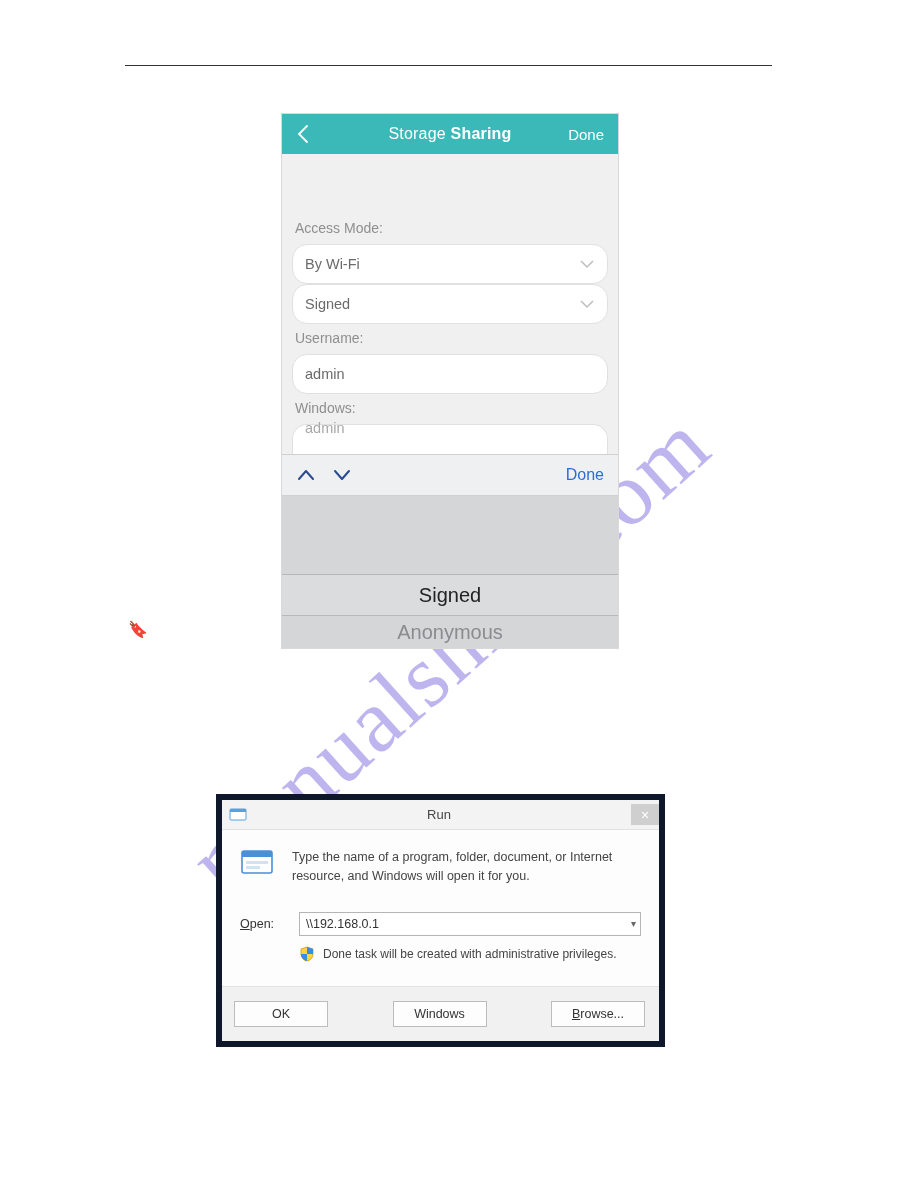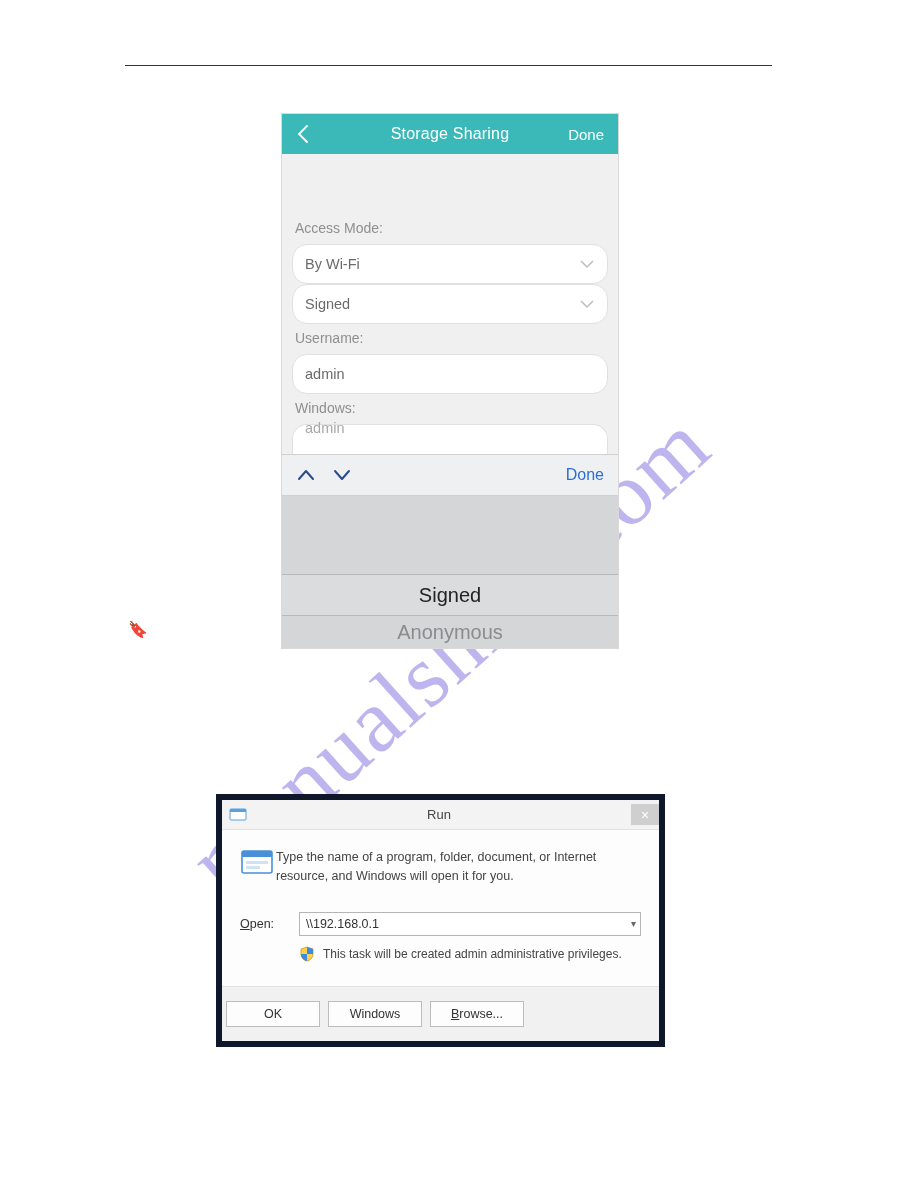--- a/index.html
+++ b/index.html
@@ -41,21 +41,21 @@
     color: #fff;
     height: 40px;
     display: flex;
     align-items: center;
     justify-content: space-between;
     padding: 0 14px;
   }
   .phone-header .back-slot { width: 38px; }
   .phone-header .back svg { display: block; }
   .phone-header .title { font-size: 16px; font-weight: 400; flex: 1; text-align: center; letter-spacing: .2px; }
-  .phone-header .title b { font-weight: 400; }
+  .phone-header .title b { font-weight: 700; }
   .phone-header .done { font-size: 15px; width: 38px; text-align: right; }
   .phone-body { background: #f0f0f0; padding: 12px 10px 0; margin-top: 48px; }
   .field-label { color: #8f8f8f; font-size: 14px; margin: 6px 0 8px 3px; }
   .select-box, .text-box {
     background: #fff;
     border: 1px solid #e0e0e0;
     border-radius: 15px;
     height: 40px;
     display: flex;
     align-items: center;
@@ -133,43 +133,43 @@
   .run-title .app-icon { margin-left: 7px; width: 18px; height: 14px; display:flex; align-items:center; }
   .run-title .app-icon svg { display:block; }
   .run-title .title-text { flex: 1; text-align: center; font-size: 13px; color: #444; }
   .run-title .close-btn {
     width: 28px; height: 21px;
     background: #cfcfcf;
     display: flex; align-items: center; justify-content: center;
     font-size: 14px; color: #fff; margin-right: 0;
   }
   .run-body { padding: 18px 18px 0 18px; }
-  .run-row1 { display: flex; }
+  .run-row1 { display: flex; gap: 16px; }
   .run-row1 .big-icon { width: 36px; height: 36px; flex: 0 0 36px; display:flex; align-items:flex-start; }
   .run-row1 .desc { line-height: 1.5; color: #444; font-size: 12.5px; }
   .run-row2 { display: flex; align-items: center; gap: 14px; margin-top: 26px; }
   .run-row2 .open-label { width: 45px; color: #333; }
   .run-row2 .open-label .ul { text-decoration: underline; }
   .run-row2 .combo {
     flex: 1;
     height: 24px;
     border: 1px solid #b5b5b5;
     display: flex; align-items: center; justify-content: space-between;
     padding: 0 4px 0 6px;
     background: #fff;
   }
   .run-row2 .combo .arrow { font-size: 10px; color: #666; }
   .run-row3 { display: flex; align-items: center; gap: 8px; margin: 10px 0 0 59px; font-size: 12px; color: #444; }
   .run-row3 .shield { width: 16px; height: 16px; }
   .run-buttons {
     background: #f1f1f1;
     border-top: 1px solid #e2e2e2;
-    padding: 14px 14px 14px 4px;
-    display: flex;
-    justify-content: flex-start;
+    padding: 14px 14px 14px 12px;
+    display: flex;
+    justify-content: space-between;
     gap: 8px;
     margin-top: 24px;
   }
   .run-buttons button {
     width: 94px; height: 26px;
     background: #fdfdfd;
     border: 1px solid #bcbcbc;
     font-family: inherit;
     font-size: 12.5px;
     color: #333;
@@ -304,21 +304,21 @@
     </div>
 
     <div class="run-row3">
       <span class="shield">
         <svg width="16" height="16" viewBox="0 0 16 16">
           <path d="M8 1 L14 3 V8 C14 12 11 14.5 8 15 C5 14.5 2 12 2 8 V3 Z" fill="#ffd24a" stroke="#c79a12" stroke-width="0.8"></path>
           <path d="M8 1 L14 3 V8 L8 8 Z" fill="#3b8ae6"></path>
           <path d="M8 8 L8 15 C5 14.5 2 12 2 8 Z" fill="#3b8ae6"></path>
         </svg>
       </span>
-      <span>This task will be created admin administrative privileges.</span>
+      <span>Done task will be created with administrative privileges.</span>
     </div>
   </div>
 
   <div class="run-buttons">
     <button>OK</button>
     <button>Windows</button>
     <button>
       <span class="ul">B</span><span>rowse...</span>
     </button>
   </div>

